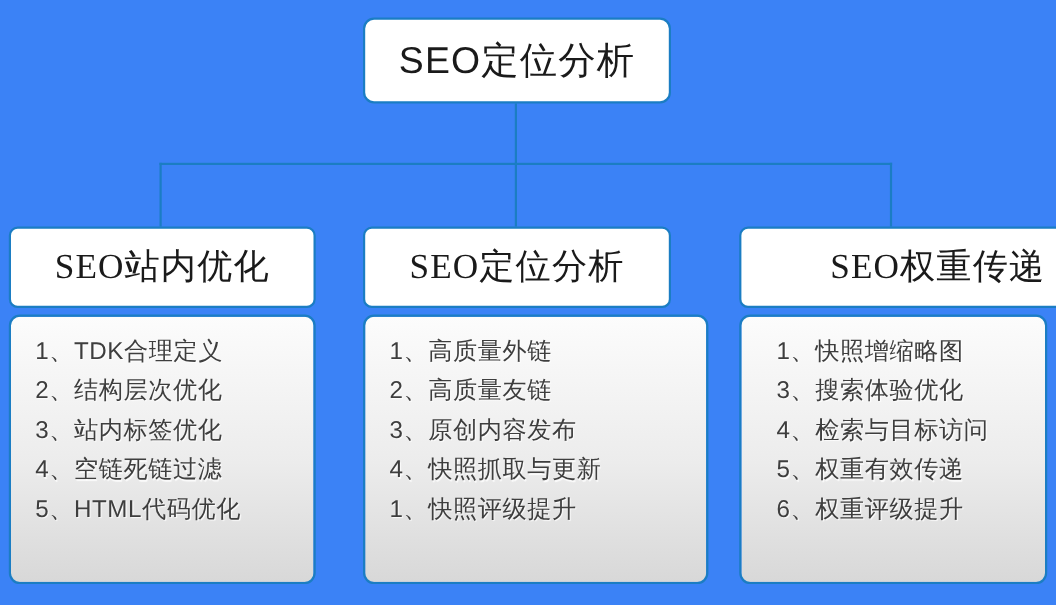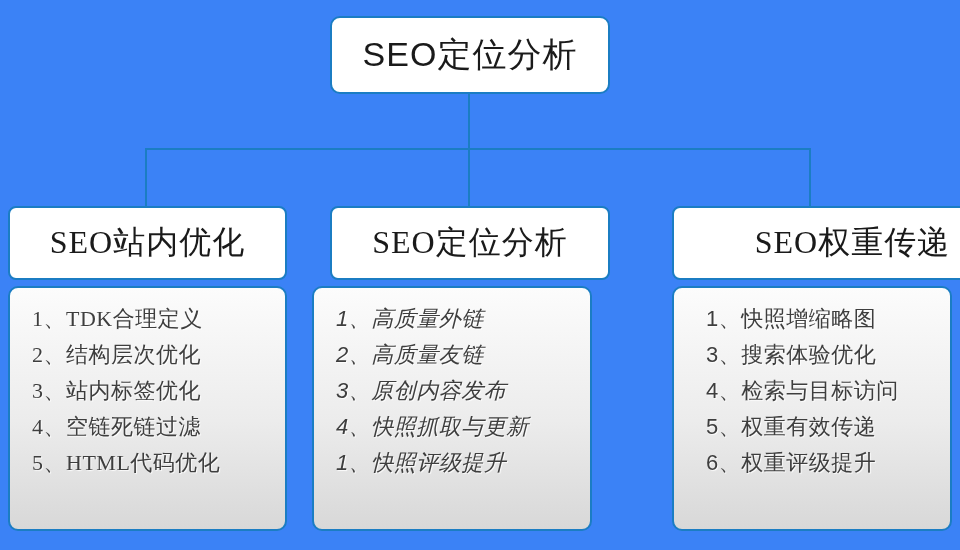--- a/index.html
+++ b/index.html
@@ -31,22 +31,22 @@
   .hb1{left:8px;width:279px;}
   .hb2{left:330px;width:280px;}
   .hb3{left:672px;width:315px;padding-left:46px;}
 
   .list-box{
     position:absolute;top:286px;height:245px;border:2px solid var(--accent);
     border-radius:10px;
     background:linear-gradient(180deg,var(--list_bg_top) 0%,var(--list_bg_mid) 55%,var(--list_bg_bottom) 100%);
     padding:13px 6px 0 22px;
   }
-  .lb1{left:8px;width:279px;font-family:Liberation Serif, serif;}
-  .lb2{left:312px;width:280px;font-style:italic;}
+  .lb1{left:8px;width:279px;}
+  .lb2{left:330px;width:314px;}
   .lb3{left:672px;width:280px;padding-left:32px;}
 
   .list-box .item{
     font-size:22px;line-height:36px;color:var(--item_text);
     text-shadow:1px 1px 1px rgba(255,255,255,.9);
     white-space:nowrap;letter-spacing:.5px;
   }
 
   .line{position:absolute;background:var(--accent);}
   .line.v{width:2px;}

